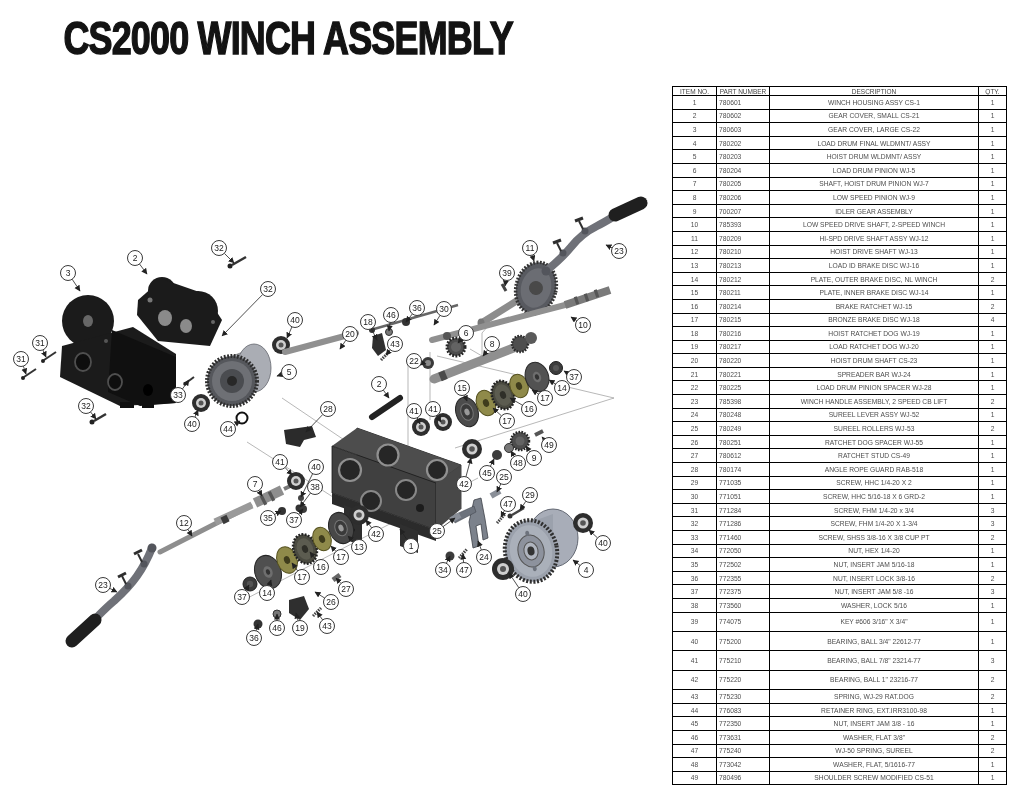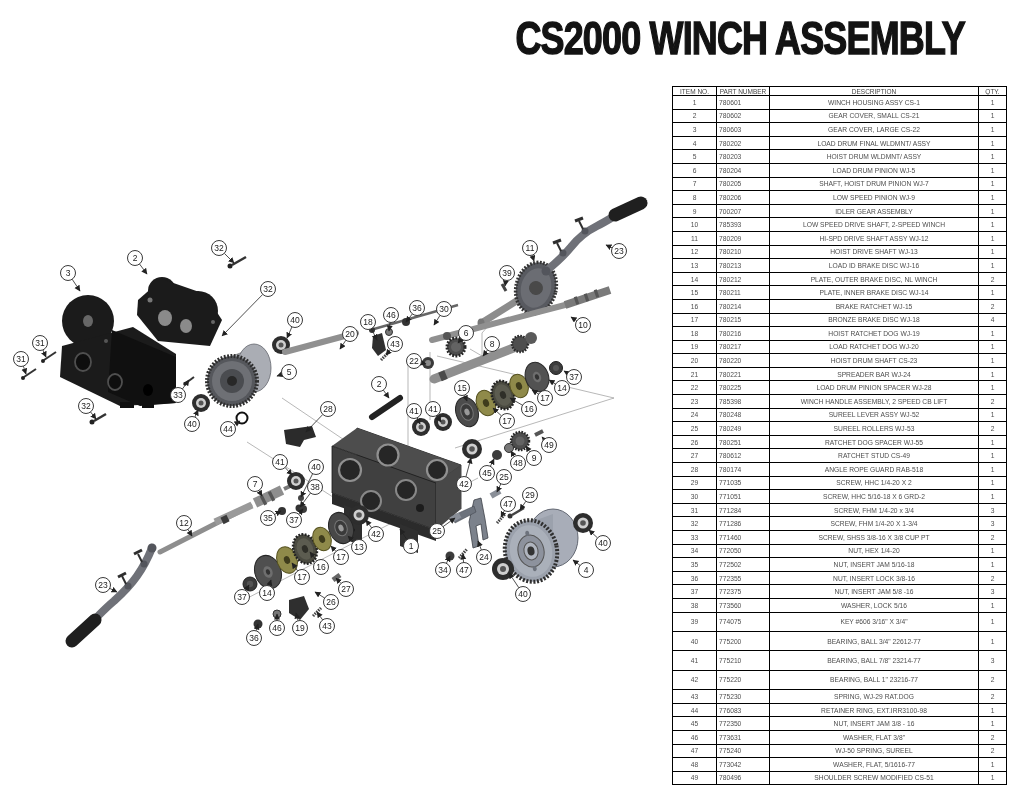--- a/index.html
+++ b/index.html
@@ -1,17 +1,17 @@
 <!DOCTYPE html>
 <html><head>
 <meta charset="utf-8">
 <style>
   html,body{margin:0;padding:0;background:#fff;}
   .sheet{position:relative;width:1028px;height:787px;background:#fff;overflow:hidden;font-family:"Liberation Sans",sans-serif;}
-  .title{position:absolute;top:11px;left:0;width:1028px;text-align:right;}
+  .title{position:absolute;top:11px;left:0;width:1028px;text-align:left;}
   .title span{display:inline-block;font-weight:bold;font-size:46px;letter-spacing:-1px;color:#131313;-webkit-text-stroke:1.4px #131313;transform:scaleX(0.78);transform-origin:50% 50%;white-space:nowrap;}
   svg.diagram{position:absolute;left:0;top:0;}
   table.bom{position:absolute;left:672px;top:86px;width:334px;border-collapse:collapse;table-layout:fixed;font-size:6.7px;color:#4d4d4d;}
   table.bom th, table.bom td{border:1px solid #000;padding:0 2px;text-align:center;overflow:hidden;white-space:nowrap;font-weight:normal;box-sizing:border-box;}
   table.bom th{height:9px;font-size:6.5px;color:#444;}
   table.bom td{height:13.6px;}
   table.bom tr.tall td{height:19.4px;}
   table.bom td.part{text-align:left;}
 </style>
 </head>

